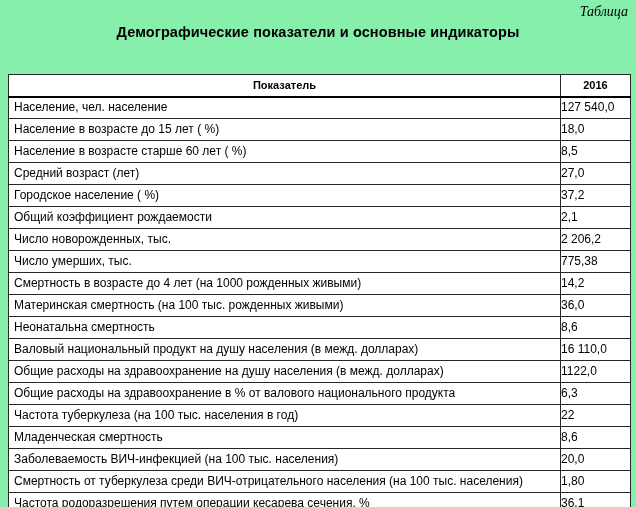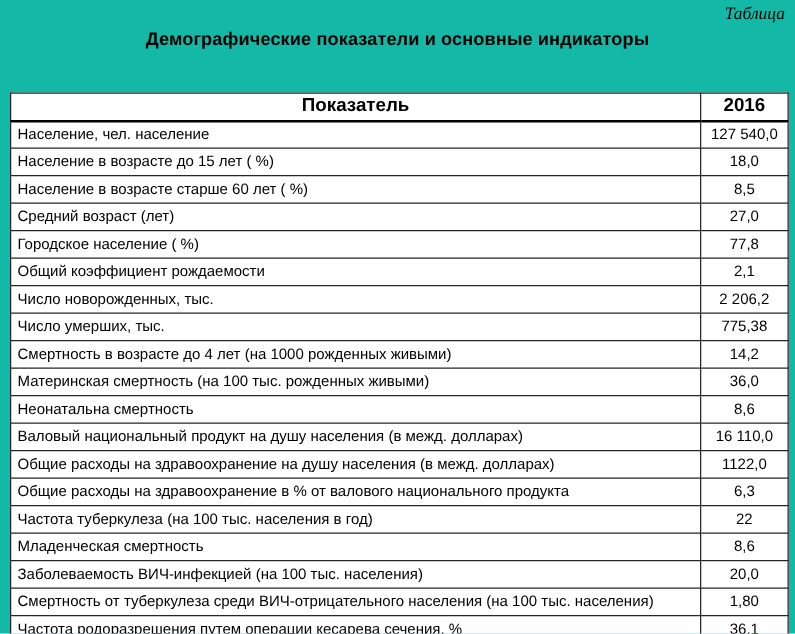--- a/index.html
+++ b/index.html
@@ -1,21 +1,21 @@
 <!DOCTYPE html>
 <html><head>
 <meta charset="utf-8">
 <style>
   * { margin:0; padding:0; box-sizing:border-box; }
   html, body { background:#ffffff; }
   .page {
     position:relative;
     width:636px;
     height:507px;
-    background:#14b8a6;
+    background:#86efac;
     font-family:"Liberation Sans", sans-serif;
     color:#000;
     overflow:hidden;
   }
   .table-caption {
     font-family:"Liberation Serif", serif;
     font-style:italic;
     font-size:14px;
     text-align:right;
     padding:4px 8px 0 0;
@@ -41,28 +41,28 @@
   }
   table.indicators th, table.indicators td {
     border:1px solid #262626;
     font-size:12px;
     line-height:1.1;
     overflow:hidden;
     white-space:nowrap;
   }
   table.indicators th {
     font-weight:bold;
-    font-size:15px;
+    font-size:11px;
     text-align:center;
     height:22px;
     border-bottom:2px solid #000;
   }
   table.indicators td { height:22px; }
   td.label-cell { text-align:left; padding-left:5px; }
-  td.value-cell, th.value-col { text-align:center; }
+  td.value-cell, th.value-col { }
   col.c-label { width:552px; }
   col.c-value { width:70px; }
 </style>
 </head>
 <body>
 
 <div class="page">
   <div class="table-caption">Таблица</div>
   <div class="doc-title">
     <div>Демографические показатели и основные индикаторы</div>
@@ -91,21 +91,21 @@
       <tr>
           <td class="label-cell">Население в возрасте старше 60 лет ( %)</td>
           <td class="value-cell">8,5</td>
         </tr>
       <tr>
           <td class="label-cell">Средний возраст (лет)</td>
           <td class="value-cell">27,0</td>
         </tr>
       <tr>
           <td class="label-cell">Городское население ( %)</td>
-          <td class="value-cell">77,8</td>
+          <td class="value-cell">37,2</td>
         </tr>
       <tr>
           <td class="label-cell">Общий коэффициент рождаемости</td>
           <td class="value-cell">2,1</td>
         </tr>
       <tr>
           <td class="label-cell">Число новорожденных, тыс.</td>
           <td class="value-cell">2 206,2</td>
         </tr>
       <tr>

